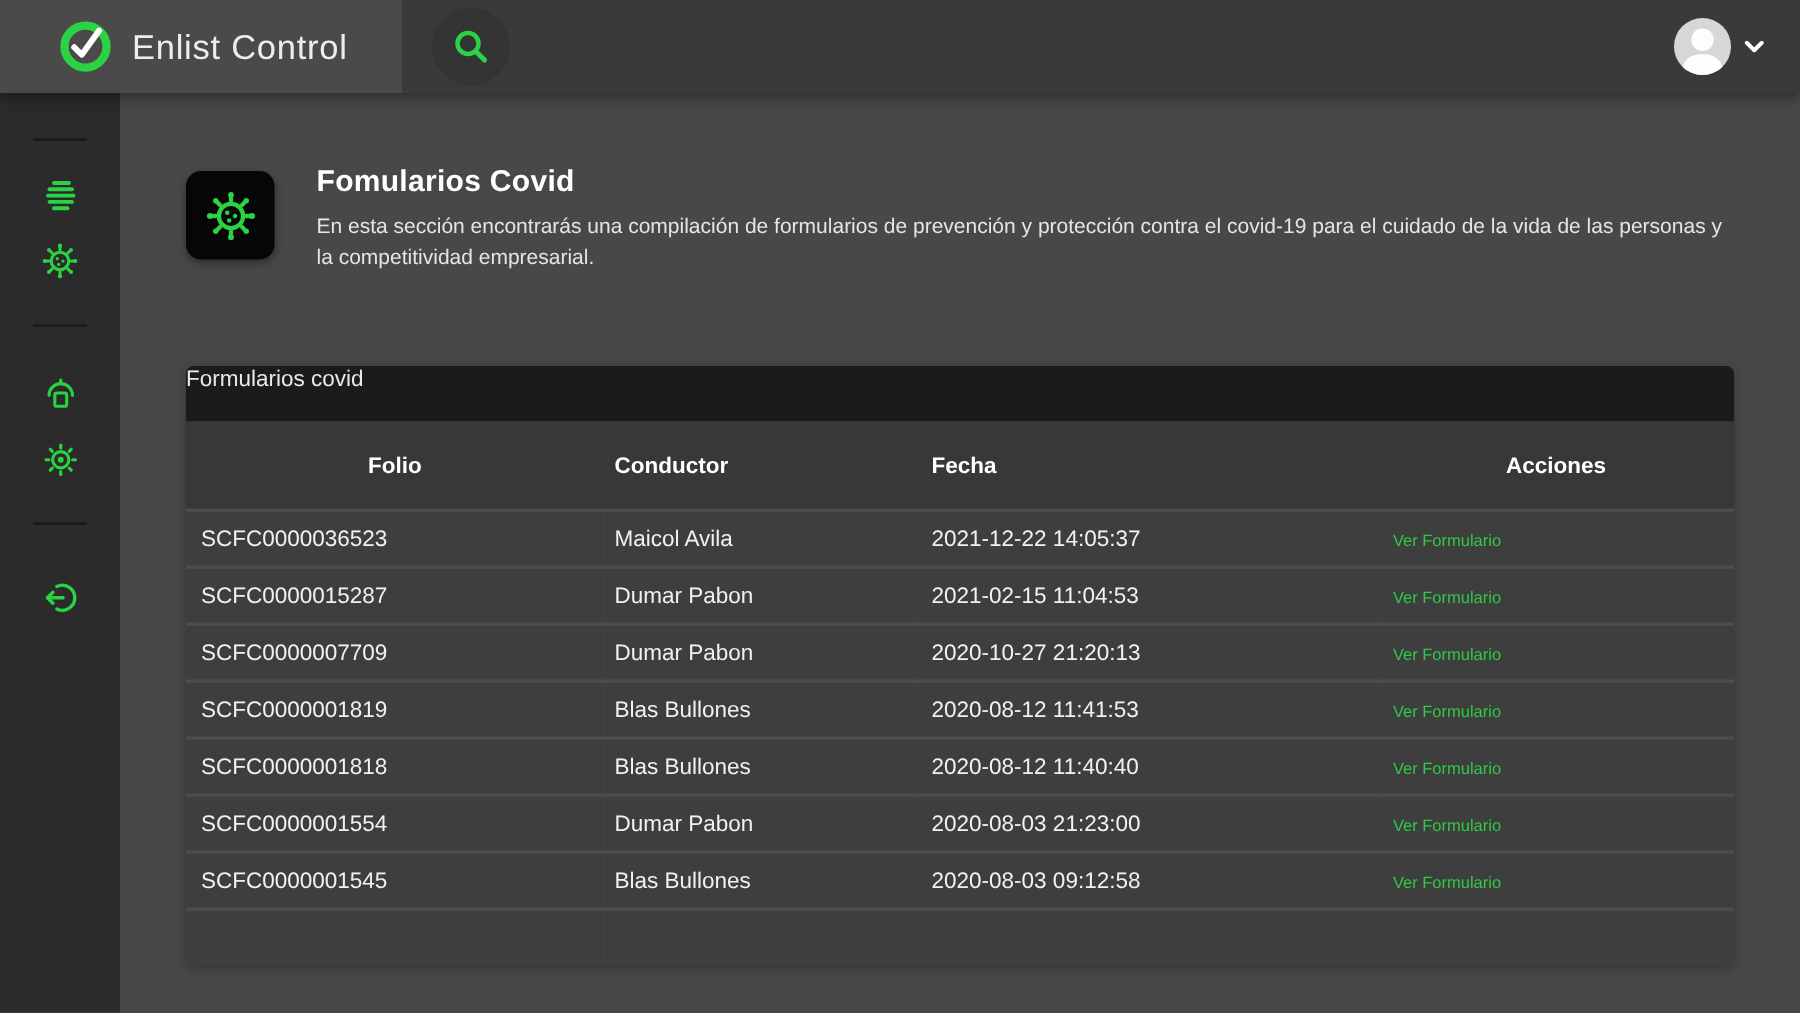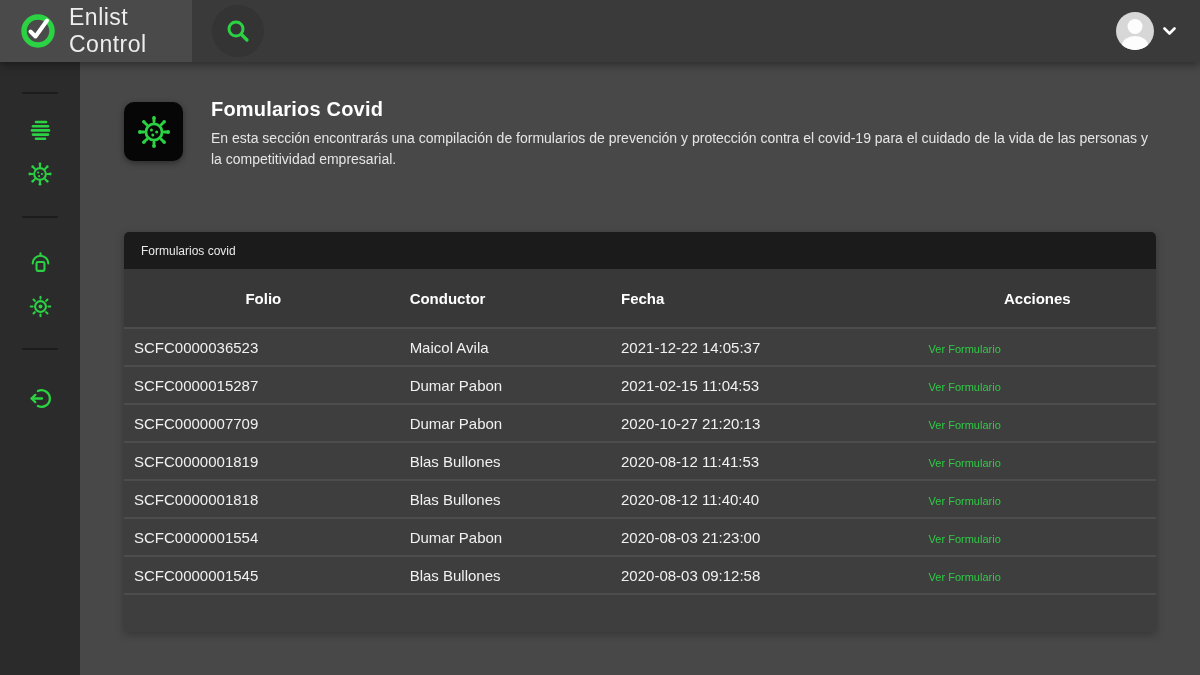--- a/index.html
+++ b/index.html
@@ -19,21 +19,21 @@
   body{
     background:var(--content-bg);
     font-family:"Liberation Sans","DejaVu Sans",sans-serif;
     color:#f0f0f0;
   }
   .viewport{width:1200px;height:675px;overflow:hidden;position:relative;display:flex;flex-direction:column;}
 
   
   .navbar{height:62px;display:flex;flex:0 0 62px;background:var(--navbar-bg);
     box-shadow:0 3px 8px rgba(0,0,0,.38);position:relative;z-index:5;}
-  .brand{width:192px;background:var(--brand-bg);display:flex;align-items:center;padding-left:19px;}
+  .brand{width:268px;background:var(--brand-bg);display:flex;align-items:center;padding-left:38px;}
   .brand-name{font-size:23px;color:#ededed;margin-left:12px;letter-spacing:.5px;font-weight:400;}
   .navbar-main{flex:1;display:flex;align-items:center;}
   .search-btn{width:52px;height:52px;border-radius:50%;background:#343434;border:none;cursor:pointer;
     margin-left:20px;display:flex;align-items:center;justify-content:center;color:var(--accent-green);}
   .nav-spacer{flex:1;}
   .user-menu{display:flex;align-items:center;margin-right:24px;cursor:pointer;}
   .avatar{width:38px;height:38px;border-radius:50%;background:#d7d7d7;overflow:hidden;position:relative;}
   .avatar .head{position:absolute;left:50%;top:7px;transform:translateX(-50%);width:15px;height:15px;border-radius:50%;background:#fdfdfd;}
   .avatar .torso{position:absolute;left:50%;top:24px;transform:translateX(-50%);width:26px;height:18px;border-radius:50% 50% 0 0;background:#fdfdfd;}
   .chevron{margin-left:9px;color:#fff;display:flex;}
@@ -49,32 +49,32 @@
     width:34px;height:28px;display:flex;align-items:center;justify-content:center;padding:0;}
   .s1{margin-top:22px;}
   .s2{margin-top:16px;}
   .s3{margin-top:30px;}
   .s4{margin-top:16px;}
   .s5{margin-top:34px;}
 
   .content{flex:1;padding:0 44px;min-width:0;}
 
   
-  .hero{display:flex;align-items:flex-start;margin-top:40px;}
+  .hero{display:flex;align-items:flex-start;margin-top:52px;}
   .hero-icon{width:59px;height:59px;border-radius:10px;background:#060606;flex:0 0 59px;
     display:flex;align-items:center;justify-content:center;color:var(--accent-green);
     box-shadow:0 2px 6px rgba(0,0,0,.4);}
   .hero-text{margin-left:28px;margin-top:-4px;}
   .hero-title{font-size:20px;font-weight:600;color:#ffffff;letter-spacing:.2px;}
   .hero-desc{margin-top:7px;font-size:14px;line-height:21px;color:#e5e5e5;max-width:975px;}
 
   
   .card{margin-top:62px;border-radius:5px 5px 0 0;overflow:hidden;box-shadow:0 2px 8px rgba(0,0,0,.28);}
-  .card-header{height:37px;background:var(--card-header-bg);display:flex;align-items:center;
-    padding-left:17px;font-size:12px;color:#e9e9e9;}
+  .card-header{height:37px;background:var(--card-header-bg);display:flex;
+    font-size:15px;color:#e9e9e9;}
   table{width:100%;border-collapse:collapse;table-layout:fixed;}
   col.w-folio{width:27%;}
   col.w-conductor{width:20%;}
   col.w-fecha{width:30%;}
   col.w-acciones{width:23%;}
   thead th{height:59px;background:var(--table-header-bg);font-size:15px;font-weight:bold;color:#ffffff;}
   th.c-folio{text-align:center;}
   th.c-conductor{text-align:left;padding-left:7px;}
   th.c-fecha{text-align:left;padding-left:12px;}
   th.c-acciones{text-align:center;}

